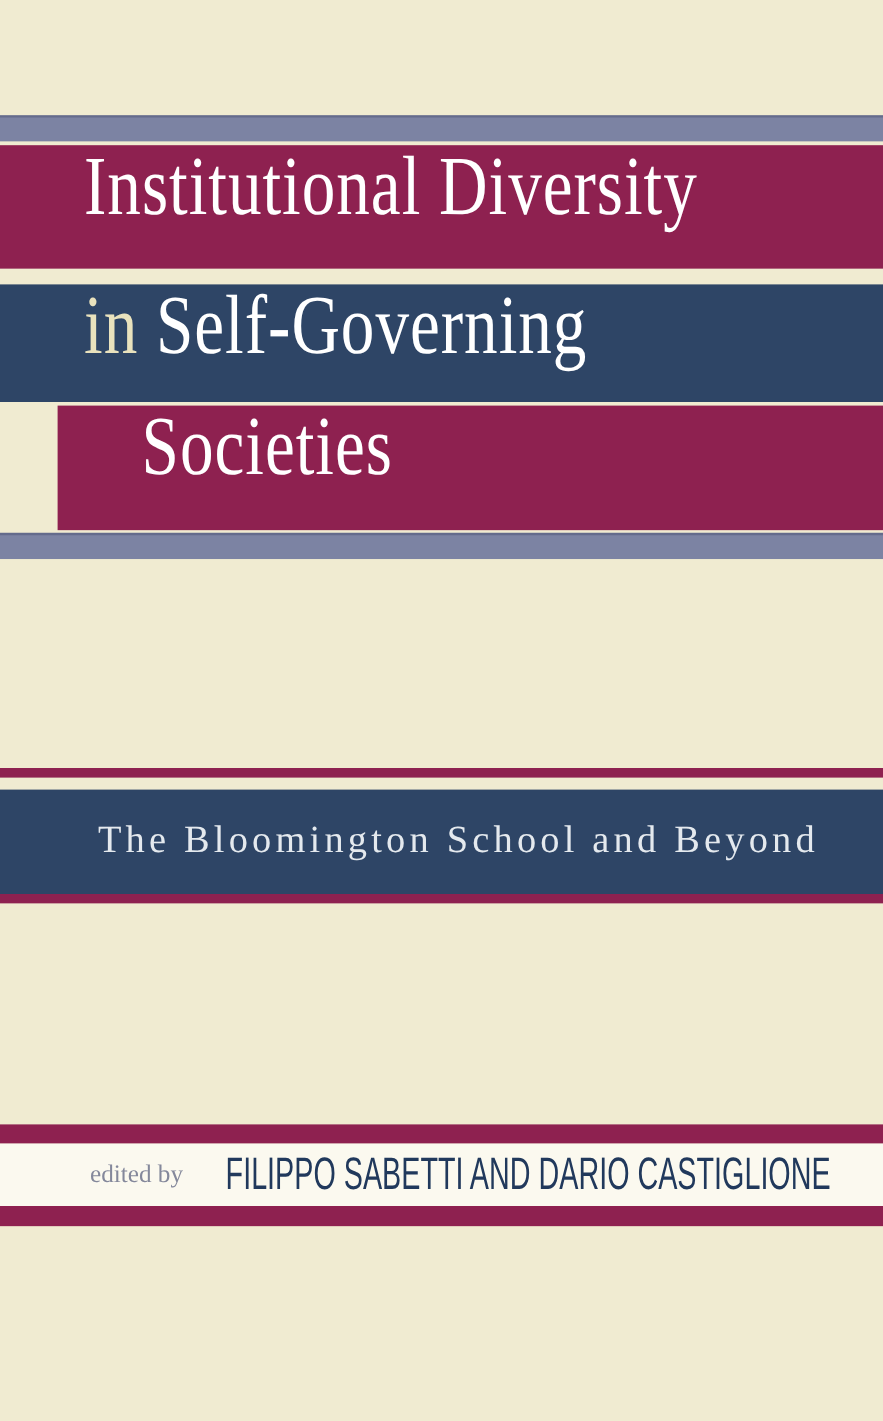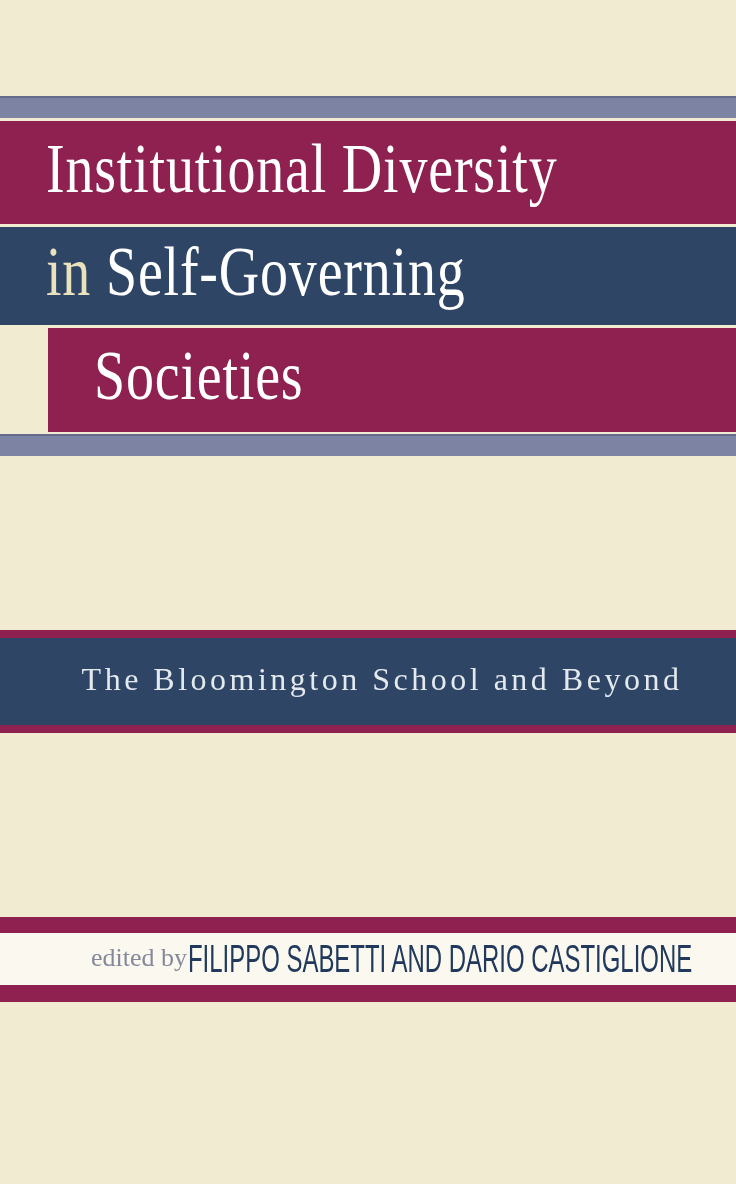--- a/index.html
+++ b/index.html
@@ -11,32 +11,32 @@
   }
   .cover {
     position: relative;
     width: 736px; height: 1184px;
     display: flex; flex-direction: column;
   }
   .band { width: 100%; flex: none; box-sizing: border-box; }
   .cream  { background: var(--background-cream); }
   .slate  { background: var(--slate-stripe); border-top: 2px solid rgba(20,25,60,0.22); }
   .maroon { background: var(--maroon); }
-  .navy   { background: var(--navy); }
+  .navy   { background: var(--navy); margin-top: 10px; }
   .whiteband { background: var(--white-band); }
 
   .h96 { height: 96px; }  .h22 { height: 22px; }  .h3 { height: 3px; }
   .h103 { height: 103px; } .h98 { height: 98px; } .h104 { height: 104px; margin-left: 48px; }
   .h2 { height: 2px; }    .h174 { height: 174px; } .h8 { height: 8px; }
   .h87 { height: 87px; }  .h184 { height: 184px; } .h16 { height: 16px; }
   .h52 { height: 52px; }  .h17 { height: 17px; }  .h182 { height: 182px; }
 
   .title-band {
-    display: flex; align-items: center;
-    padding-left: 46px;
+    display: flex; 
+    padding-left: 70px;
   }
   .title-text {
     display: inline-block;
     transform: scaleX(0.8);
     transform-origin: left center;
     font-family: "Liberation Serif", serif;
     font-size: 70px;
     font-weight: normal;
     color: var(--title-text);
     white-space: nowrap;
@@ -56,24 +56,23 @@
     color: var(--subtitle-text);
     letter-spacing: 3.5px;
     white-space: nowrap;
     padding-bottom: 4px;
   }
 
   .edited-band { position: relative; }
   .edited-by {
     position: absolute; left: 75px; top: 0; height: 52px; line-height: 50px;
     font-family: "Liberation Serif", serif;
-    font-size: 26px;
+    font-size: 21px;
     color: var(--edited-by-text);
     white-space: nowrap;
-    margin-left: 16px;
   }
   .editors {
     position: absolute; left: 188px; top: 0; height: 52px; line-height: 52px;
     display: inline-block;
     transform: scaleX(0.63);
     transform-origin: left center;
     font-family: "Liberation Sans", sans-serif;
     font-size: 38px;
     font-weight: normal;
     color: var(--editors-text);

